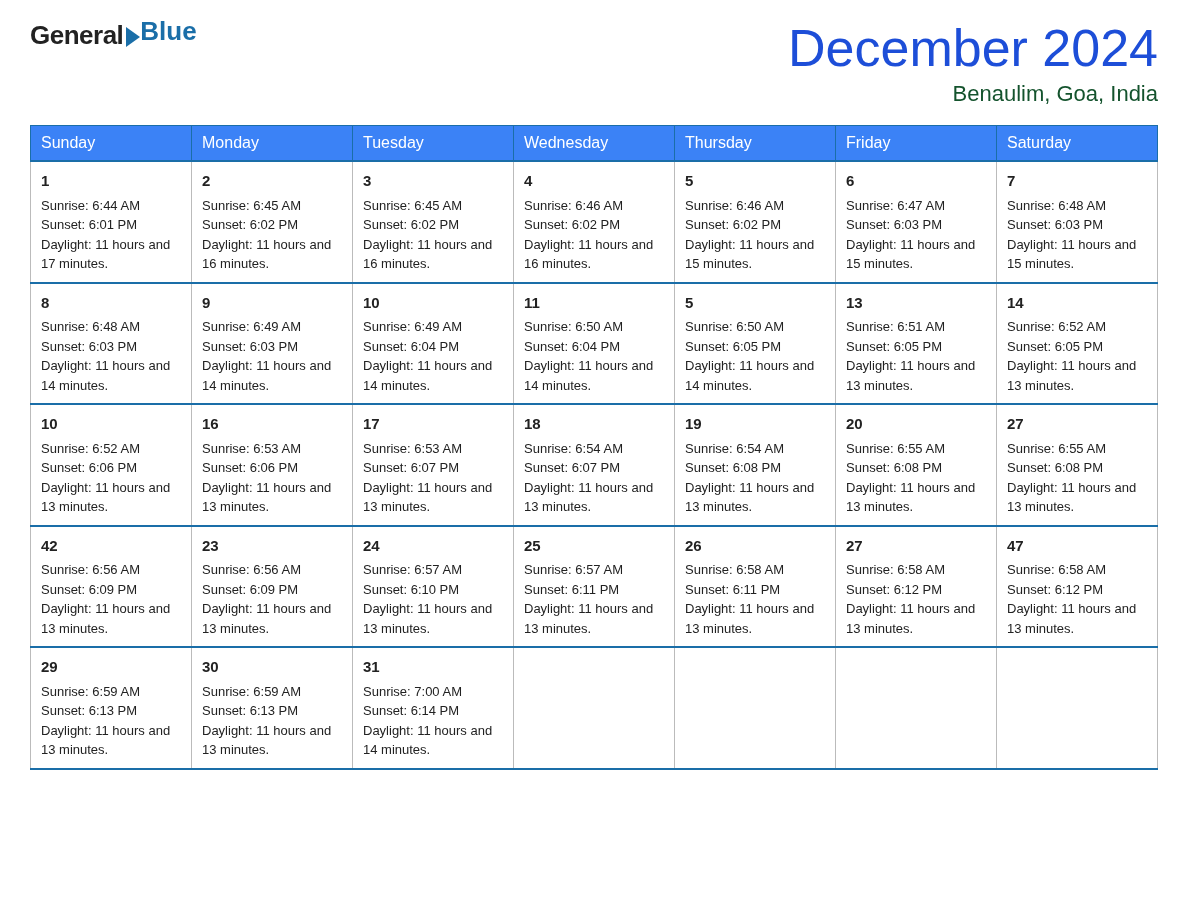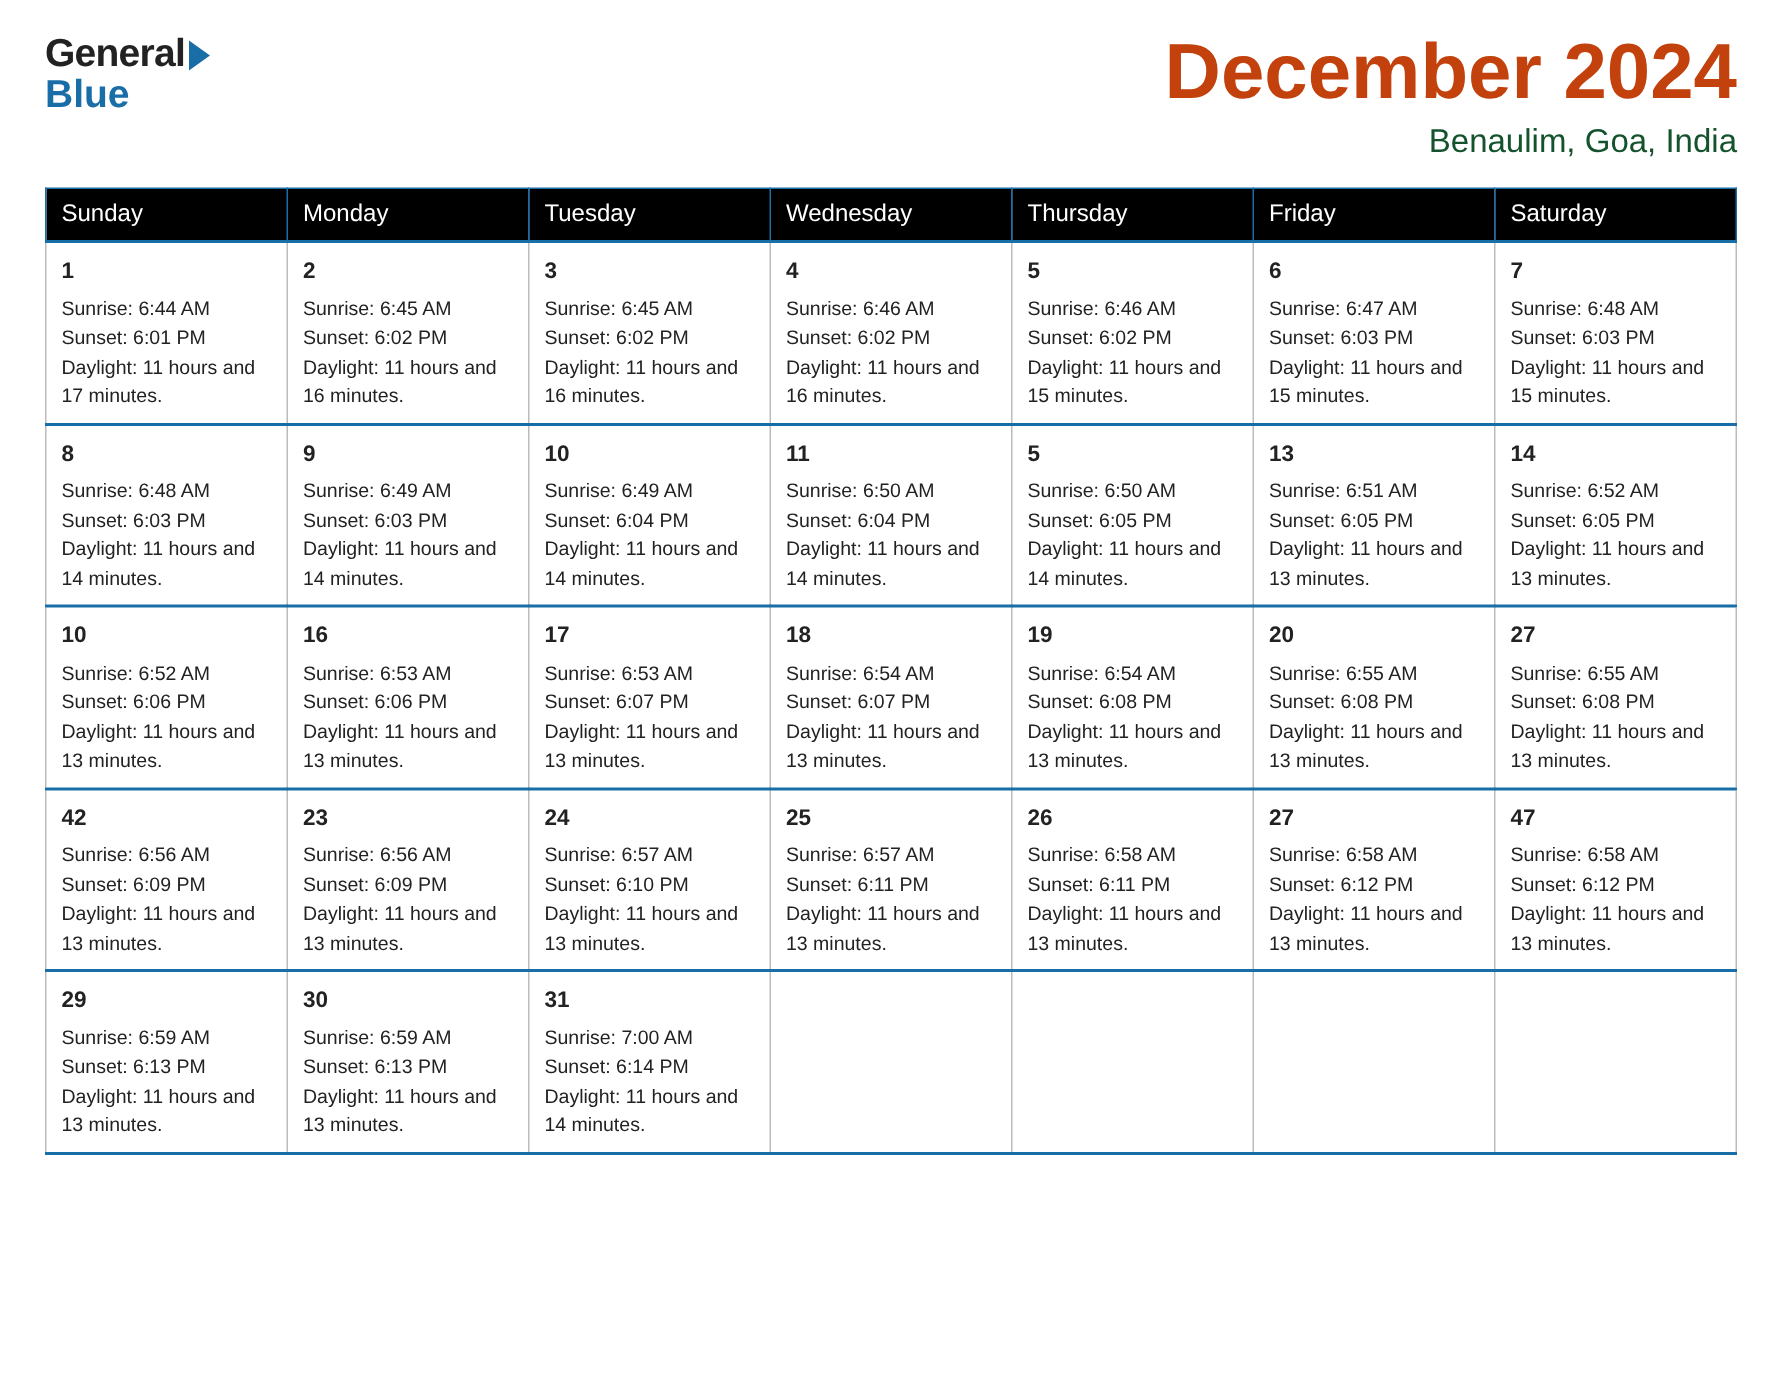--- a/index.html
+++ b/index.html
@@ -12,21 +12,21 @@
       padding: 20px 30px;
     }
     .header {
       display: flex;
       justify-content: space-between;
       align-items: flex-start;
       margin-bottom: 18px;
     }
     .logo {
       display: flex;
-      flex-direction: column;
+      flex-direction: row;
       align-items: flex-start;
     }
     .logo-top {
       display: flex;
       align-items: center;
     }
     .logo-general {
       font-size: 26px;
       font-weight: bold;
       color: #222;
@@ -46,36 +46,36 @@
       font-weight: bold;
       color: #1a6ea8;
       margin-top: -4px;
       margin-left: 0;
     }
     .title-area {
       text-align: right;
     }
     .month-title {
       font-size: 52px;
-      font-weight: bold;
-      color: #c2410c;
+      font-weight: normal;
+      color: #1d4ed8;
       line-height: 1.1;
     }
     .location {
       font-size: 22px;
       color: #14532d;
       margin-top: 4px;
     }
     .calendar {
       width: 100%;
       border-collapse: collapse;
       border: 1px solid #999;
     }
     .calendar th {
-      background: #000000;
+      background: #3b82f6;
       color: #fff;
       font-size: 16px;
       font-weight: normal;
       padding: 8px 10px;
       text-align: left;
       border: 1px solid #1a6ea8;
     }
     .calendar td {
       vertical-align: top;
       padding: 8px 10px;

